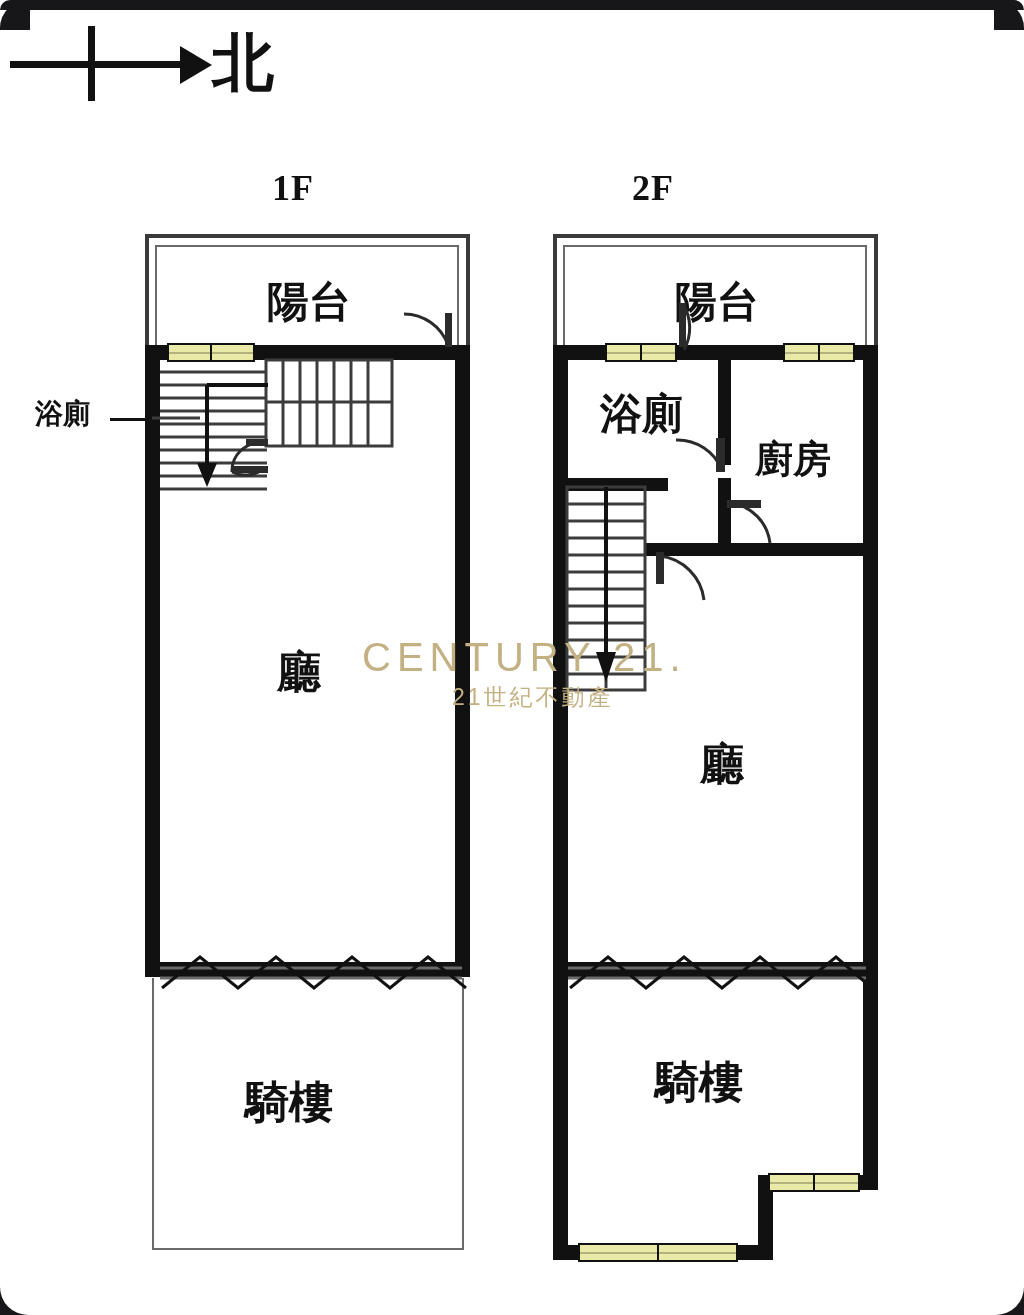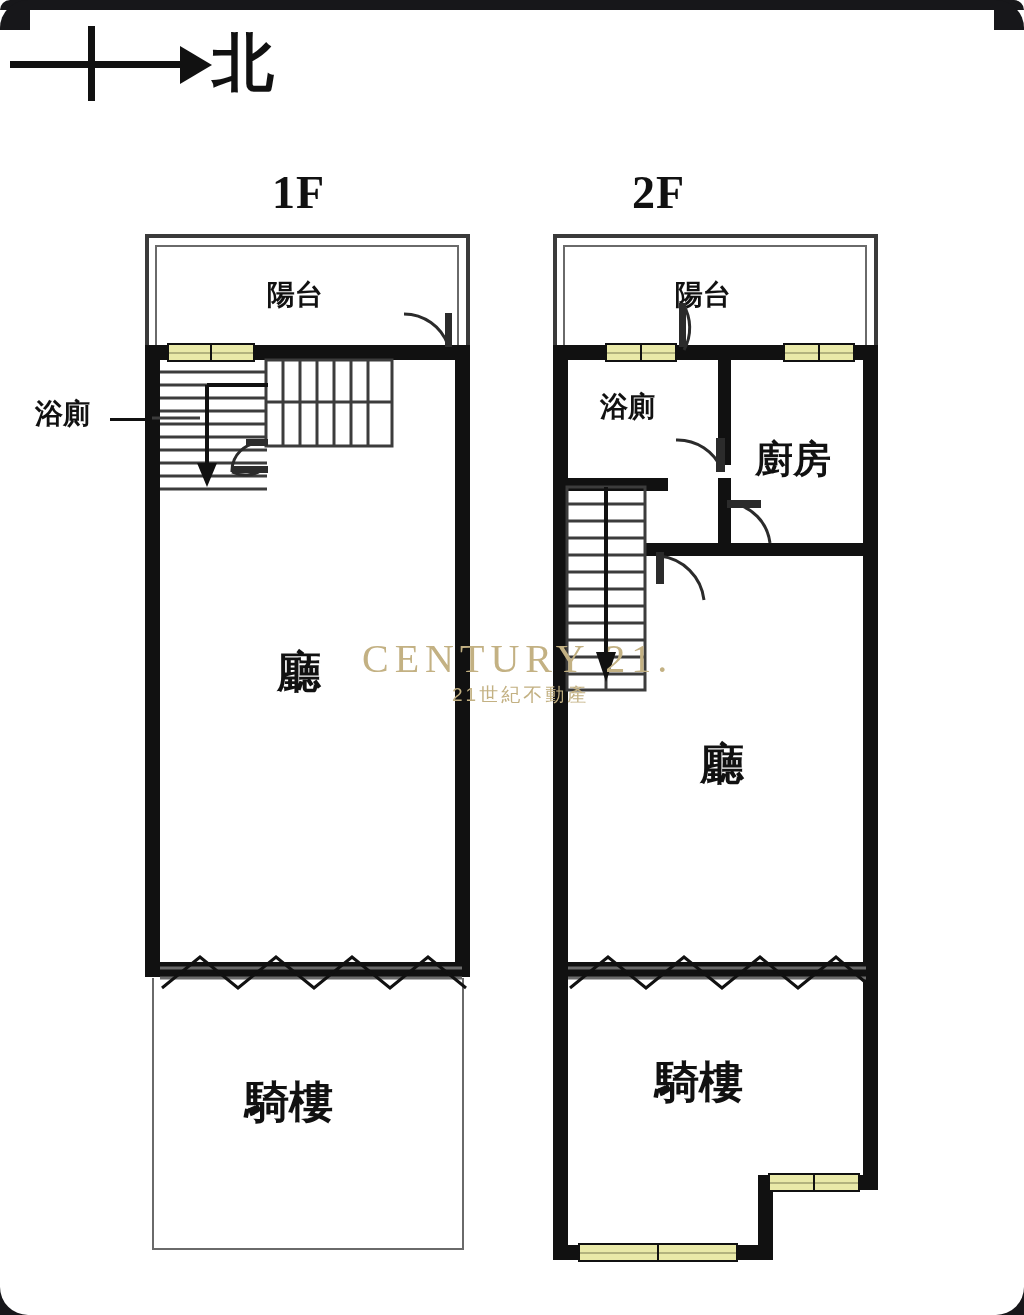--- a/index.html
+++ b/index.html
@@ -51,27 +51,27 @@
 
   .label {
     position: absolute;
     color: #111111;
     font-weight: bold;
     white-space: nowrap;
     line-height: 1;
     font-family: "DejaVu Sans", "Liberation Sans", sans-serif;
   }
   .floor-title {
-    font-size: 46px;
+    font-size: 36px;
     letter-spacing: 1px;
     font-family: "Liberation Serif", "DejaVu Serif", serif;
     font-weight: bold;
   }
   .room-lg { font-size: 44px; }
-  .room-md { font-size: 28px; }
+  .room-md { font-size: 42px; }
   .room-sm { font-size: 28px; }
 
   
   .window {
     position: absolute;
     background: #e9e9a8;
     border: 2px solid #111111;
     box-sizing: border-box;
   }
   .window.h::before {
@@ -92,21 +92,21 @@
     color: #c3b183;
     white-space: nowrap;
     font-family: "Liberation Sans", "DejaVu Sans", sans-serif;
   }
   .wm-main {
     font-size: 40px;
     letter-spacing: 6px;
     font-weight: normal;
   }
   .wm-sub {
-    font-size: 19px;
+    font-size: 23px;
     letter-spacing: 3px;
   }
 
   svg.overlay {
     position: absolute;
     left: 0; top: 0;
     width: 1024px; height: 1315px;
     pointer-events: none;
   }
 </style>
@@ -304,20 +304,20 @@
         <rect x="656" y="552" width="8" height="32" fill="#2b2b2b"></rect>
       </g>
 
       <g>
         <line x1="568" y1="968" x2="866" y2="968" stroke="#6a6a6a" stroke-width="3"></line>
         <line x1="568" y1="978" x2="866" y2="978" stroke="#6a6a6a" stroke-width="3"></line>
         <polyline points="570,988 608,957 646,988 684,957 722,988 760,957 798,988 836,957 872,988" stroke="#111111" stroke-width="3" fill="none"></polyline>
       </g>
     </svg>
 
-    <div class="watermark wm-main" style="left:362px; top:635px;font-family:Liberation Serif, serif;">CENTURY 21.</div>
+    <div class="watermark wm-main" style="left:362px; top:635px;">CENTURY 21.</div>
     <div class="watermark wm-sub" style="left:452px; top:682px;">21世紀不動產</div>
 
   </div>
 
   <div class="corner bl"></div>
   <div class="corner br"></div>
 </div>
 
 </body></html>

